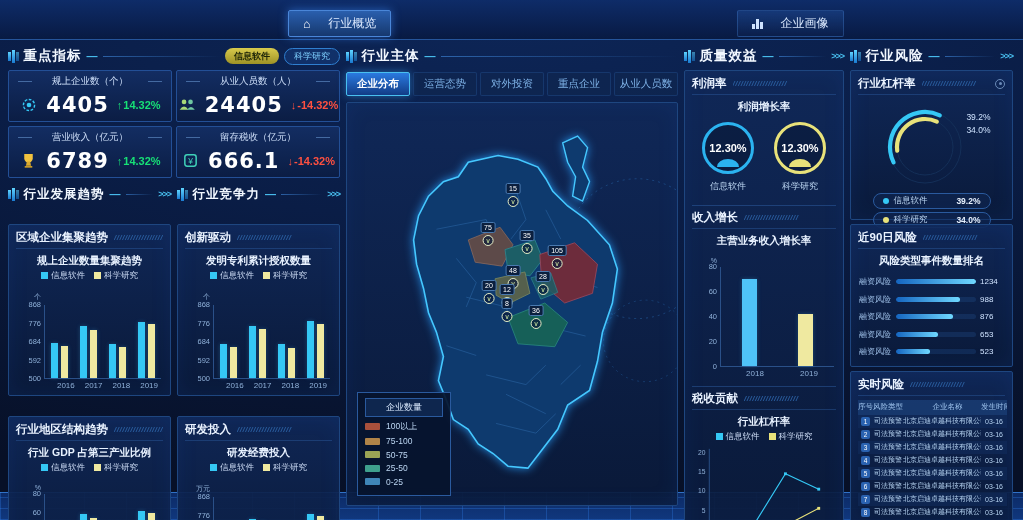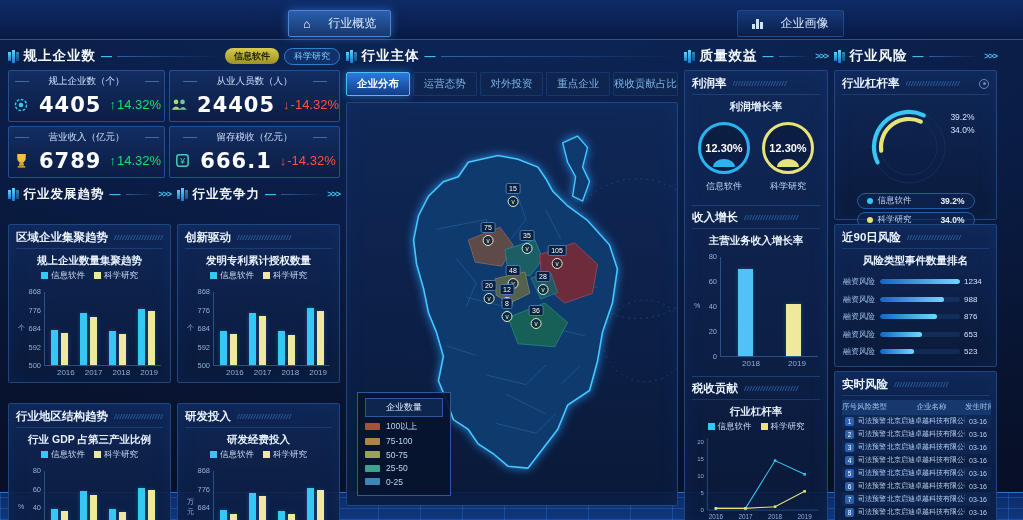--- a/index.html
+++ b/index.html
@@ -18,21 +18,21 @@
 .nav-btn{position:absolute;top:10px;display:flex;align-items:center;gap:18px;font-size:12px;color:#dceaff;padding:4px 14px;cursor:pointer}
 .nav-left{left:288px;background:linear-gradient(180deg,#2a5fae,#16386e);border:1px solid #4a86d8;border-radius:2px;box-shadow:0 0 10px rgba(60,140,255,.55)}
 .nav-right{left:737px;background:linear-gradient(180deg,rgba(40,90,170,.35),rgba(20,45,95,.2));border:1px solid rgba(70,130,210,.35);border-radius:2px}
 .home-ic{font-size:12px;color:#fff}
 .bars-ic{display:inline-flex;align-items:flex-end;gap:1.5px;height:11px}
 .bars-ic i{display:block;width:2.5px;background:#cfe3ff}
 .bars-ic i:nth-child(1){height:5px}.bars-ic i:nth-child(2){height:10px}.bars-ic i:nth-child(3){height:7px}
 
 .main{position:relative;z-index:1;display:flex;gap:6px;padding:6px 8px 8px;height:474px}
 .col{display:flex;flex-direction:column;gap:4px}
-.c1{width:332px}.c2{width:332px}.c3{width:144px}.c4{width:163px}
+.c1{width:332px}.c2{width:332px}.c3{width:160px}.c4{width:163px}
 .panel{background:linear-gradient(180deg,rgba(16,40,88,.92),rgba(10,26,58,.92));border:1px solid #1e4680;border-radius:2px;position:relative;padding:5px 7px;box-shadow:inset 0 0 20px rgba(20,80,180,.14)}
 
 .sec-hdr{display:flex;align-items:center;gap:5px;height:20px;flex:none}
 .sec-bars{display:inline-flex;align-items:center;gap:1.5px}
 .sec-bars i{display:block;width:2.5px;background:linear-gradient(180deg,#5fd4ff,#1a7ad0)}
 .sec-bars i:nth-child(1){height:9px}.sec-bars i:nth-child(2){height:13px}.sec-bars i:nth-child(3){height:9px;opacity:.55}
 .sec-title{font-size:13.5px;font-weight:800;color:#f2f8ff;letter-spacing:1px;white-space:nowrap}
 .sec-dash{color:#49c0f0;font-weight:bold;font-size:11px}
 .sec-line{flex:1;height:1px;background:linear-gradient(90deg,rgba(70,150,240,.55),transparent)}
 .expand{color:#49c0f0;font-size:9px;letter-spacing:-1px;cursor:pointer;font-weight:bold}
@@ -45,30 +45,30 @@
 .info-ic::after{content:"";position:absolute;left:2.5px;top:2.5px;width:3px;height:3px;border-radius:50%;background:#6a8ab8}
 .sep{height:1px;background:rgba(60,120,200,.35);margin:4px 0;flex:none}
 
 .cards{display:grid;grid-template-columns:1fr 1fr;gap:4px;margin-bottom:2px}
 .card{background:linear-gradient(180deg,#132d62,#0b1d44);border:1px solid #234f96;height:52px;display:flex;flex-direction:column;border-radius:2px}
 .card-label{display:flex;align-items:center;justify-content:center;gap:20px;font-size:9.5px;color:#cfe0fa;margin-top:4px}
 .dash-s{display:inline-block;width:14px;height:1px;background:rgba(120,170,230,.5)}
 .card-body{flex:1;display:flex;align-items:center;justify-content:center;gap:8px}
 .card-ic{display:inline-flex;width:19px;justify-content:center}
 .card-value{font-size:21px;font-weight:800;color:#fff;letter-spacing:1px;font-family:"DejaVu Sans",sans-serif}
-.card-delta{font-size:13px;font-weight:normal;display:flex;align-items:flex-start;gap:1px}
+.card-delta{font-size:11px;font-weight:bold;display:flex;align-items:flex-start;gap:1px}
 .up .card-delta{color:#17e076}.down .card-delta{color:#ff5040}
 .up .arrow::before{content:"↑"}.down .arrow::before{content:"↓"}
 
 .chart{display:flex;flex-direction:column}
 .c-title{font-size:10.5px;color:#e8f2ff;text-align:center;font-weight:bold;margin:3px 0 1px;flex:none}
 .c-legend{display:flex;justify-content:center;gap:9px;font-size:8.5px;color:#cddcf5;margin:1px 0 2px}
 .c-legend i{width:7px;height:7px;display:inline-block;margin-right:3px;vertical-align:-1px}
 .c-plot{display:flex;align-items:flex-end;margin-top:8px;padding:0 2px}
-.c-yaxis{width:26px;display:flex;flex-direction:row;align-items:center;font-size:7.5px;color:#8fb0d8}
+.c-yaxis{width:26px;display:flex;flex-direction:column;align-items:flex-end;font-size:7.5px;color:#8fb0d8}
 .c-unit{font-size:7px;margin-bottom:3px;margin-right:3px}
 .c-ticks{display:flex;flex-direction:column;justify-content:space-between;padding-right:3px;width:100%;text-align:right}
 .c-ticks span{display:block;height:0;line-height:0}
 .c-area{flex:1;display:flex;justify-content:space-around;align-items:flex-end;border-left:1px solid #2a5088;border-bottom:1px solid #2a5088}
 .c-group{display:flex;gap:3px;align-items:flex-end}
 .c-bar{box-shadow:0 0 4px rgba(80,200,255,.25)}
 .c-xlabels{display:flex;font-size:8px;color:#8fb0d8;margin-left:36px;justify-content:space-around;padding-top:2px}
 
 .g-row{display:flex;justify-content:space-around;margin-top:7px}
 .gauge{text-align:center}
@@ -141,21 +141,21 @@
 
 <div class="main">
 
   <div class="col c1">
     <div class="sec-hdr">
       <span class="sec-bars">
           <i></i>
           <i></i>
           <i></i>
         </span>
-      <span class="sec-title">规上企业数</span>
+      <span class="sec-title">重点指标</span>
       <span class="sec-dash">—</span>
       <span class="sec-line"></span>
       <span class="tag-yellow">信息软件</span>
       <span class="tag-blue">科学研究</span>
     </div>
 
     <div class="cards">
       <div class="card up">
         <div class="card-label">
             <i class="dash-s"></i>
@@ -464,21 +464,21 @@
         </span>
       <span class="sec-title">行业主体</span>
       <span class="sec-dash">—</span>
       <span class="sec-line"></span>
     </div>
     <div class="tabs">
       <div class="tab active">企业分布</div>
       <div class="tab">运营态势</div>
       <div class="tab">对外投资</div>
       <div class="tab">重点企业</div>
-      <div class="tab">税收贡献占比</div>
+      <div class="tab">从业人员数</div>
     </div>
     <div class="panel map-panel">
       <svg class="map-svg" viewBox="0 0 332 414" preserveAspectRatio="none">
         <circle cx="292" cy="150" r="72" fill="none" stroke="#2a6ab0" stroke-width="1" stroke-dasharray="2 4" opacity=".5"></circle>
         <circle cx="300" cy="245" r="42" fill="none" stroke="#2a6ab0" stroke-width="1" stroke-dasharray="2 4" opacity=".4"></circle>
         <g style="filter:drop-shadow(0 0 5px rgba(40,160,255,.8))">
           <polygon points="82,96 97,81 112,76 122,61 152,54 172,58 192,66 200,78 207,91 222,106 242,121 264,146 272,171 267,206 257,236 252,266 244,296 222,311 212,336 197,356 182,376 162,374 147,361 132,351 122,336 107,326 100,306 92,286 97,261 90,236 82,216 77,191 70,166 67,141 72,116" fill="#0e3a6e" stroke="#45c8ff" stroke-width="1.6"></polygon>
           <polygon points="217,41 232,34 242,46 237,66 244,81 237,101 227,96 230,76 222,61" fill="#0e3a6e" stroke="#45c8ff" stroke-width="1.4"></polygon>
         </g>
         <g stroke="#3a7cc0" stroke-width=".7" fill="none" opacity=".55">

